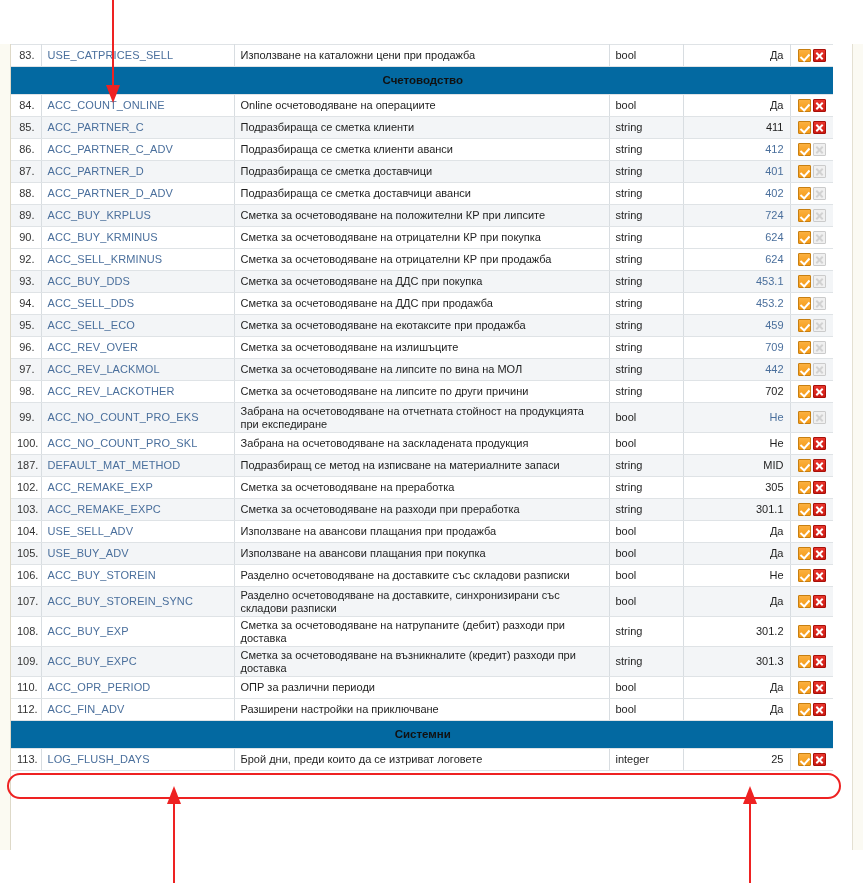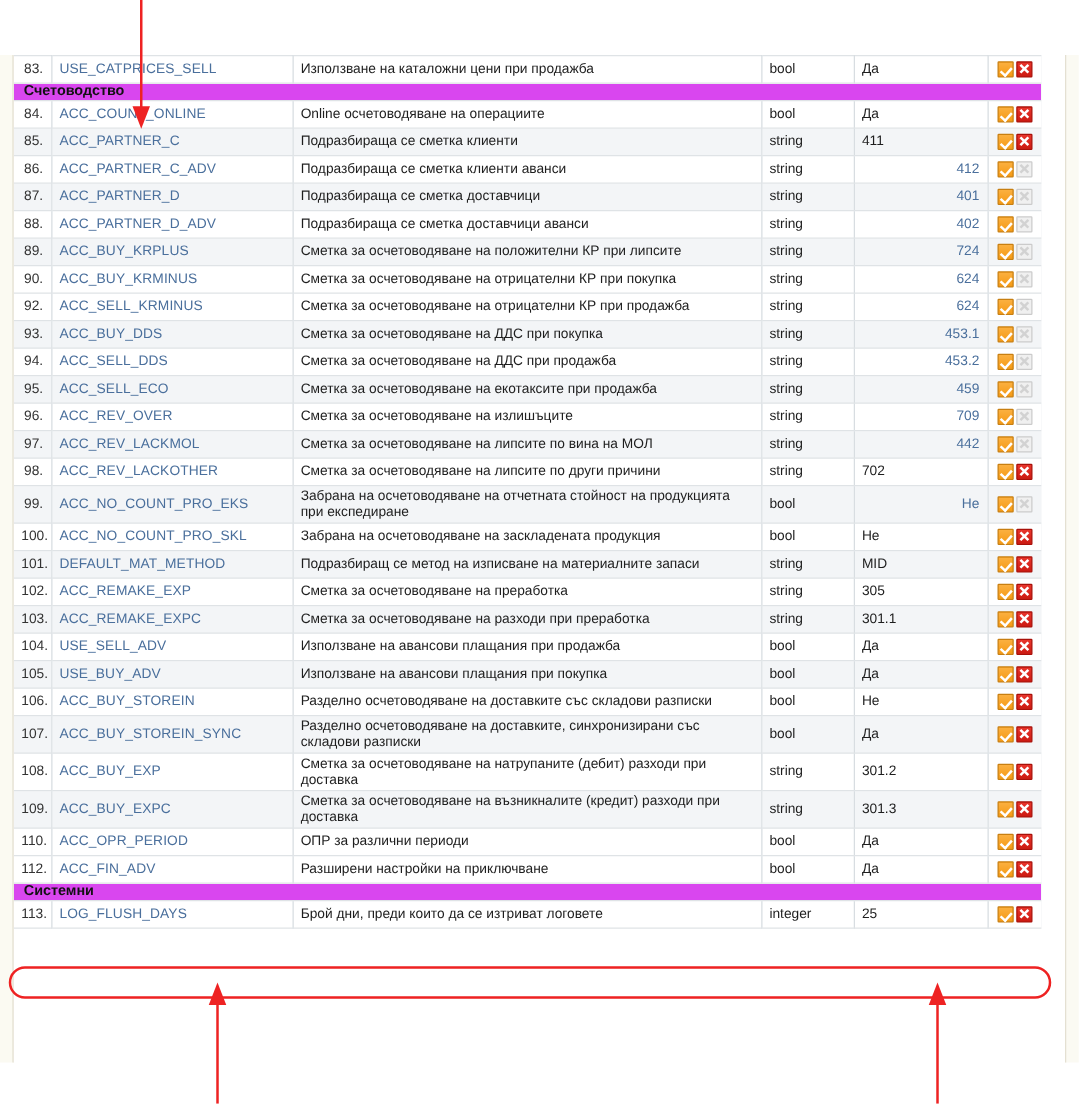--- a/index.html
+++ b/index.html
@@ -91,43 +91,44 @@
     padding-left: 7px;
   }
   td.type {
     color: #1e1e1e;
     padding-left: 6px;
   }
   td.val {
     color: #1e1e1e;
     padding-right: 8px;
   }
-  td.val.right { }
+  td.val.right { text-align: right; }
   td.val.left  { text-align: right; color: #4a6f9c; padding-left: 7px; margin-top: 12px; }
 
   td.act {
     padding: 0;
     text-align: center;
     white-space: nowrap;
     border-right: 1px solid #d8dde1;
   }
 
   
   tr.tall td { height: 30px; }
 
   
   tr.section td {
-    background: #d946ef;
+    background: #0369a1;
     font-weight: bold;
     color: #111111;
     font-size: 11.5px;
-    height: 14px;
+    height: 28px;
     border-top: 1px solid #dfe3e6;
     border-bottom: 1px solid #dfe3e6;
     padding-left: 8px;
+    text-align: center;
   }
 
   
   .icon-btn {
     display: inline-block;
     width: 13px;
     height: 13px;
     vertical-align: middle;
     margin: 0 1px;
     position: relative;
@@ -331,21 +332,21 @@
           </tr>
           <tr class="plain">
             <td class="num">100.</td>
             <td class="key">ACC_NO_COUNT_PRO_SKL</td>
             <td class="desc">Забрана на осчетоводяване на заскладената продукция</td>
             <td class="type">bool</td>
             <td class="val right">Не</td>
             <td class="act"><span class="icon-btn ico-check"></span><span class="icon-btn ico-x"></span></td>
           </tr>
           <tr class="zebra">
-            <td class="num">101.</td>
+            <td class="num">187.</td>
             <td class="key">DEFAULT_MAT_METHOD</td>
             <td class="desc">Подразбиращ се метод на изписване на материалните запаси</td>
             <td class="type">string</td>
             <td class="val right">MID</td>
             <td class="act"><span class="icon-btn ico-check"></span><span class="icon-btn ico-x"></span></td>
           </tr>
           <tr class="plain">
             <td class="num">102.</td>
             <td class="key">ACC_REMAKE_EXP</td>
             <td class="desc">Сметка за осчетоводяване на преработка</td>

